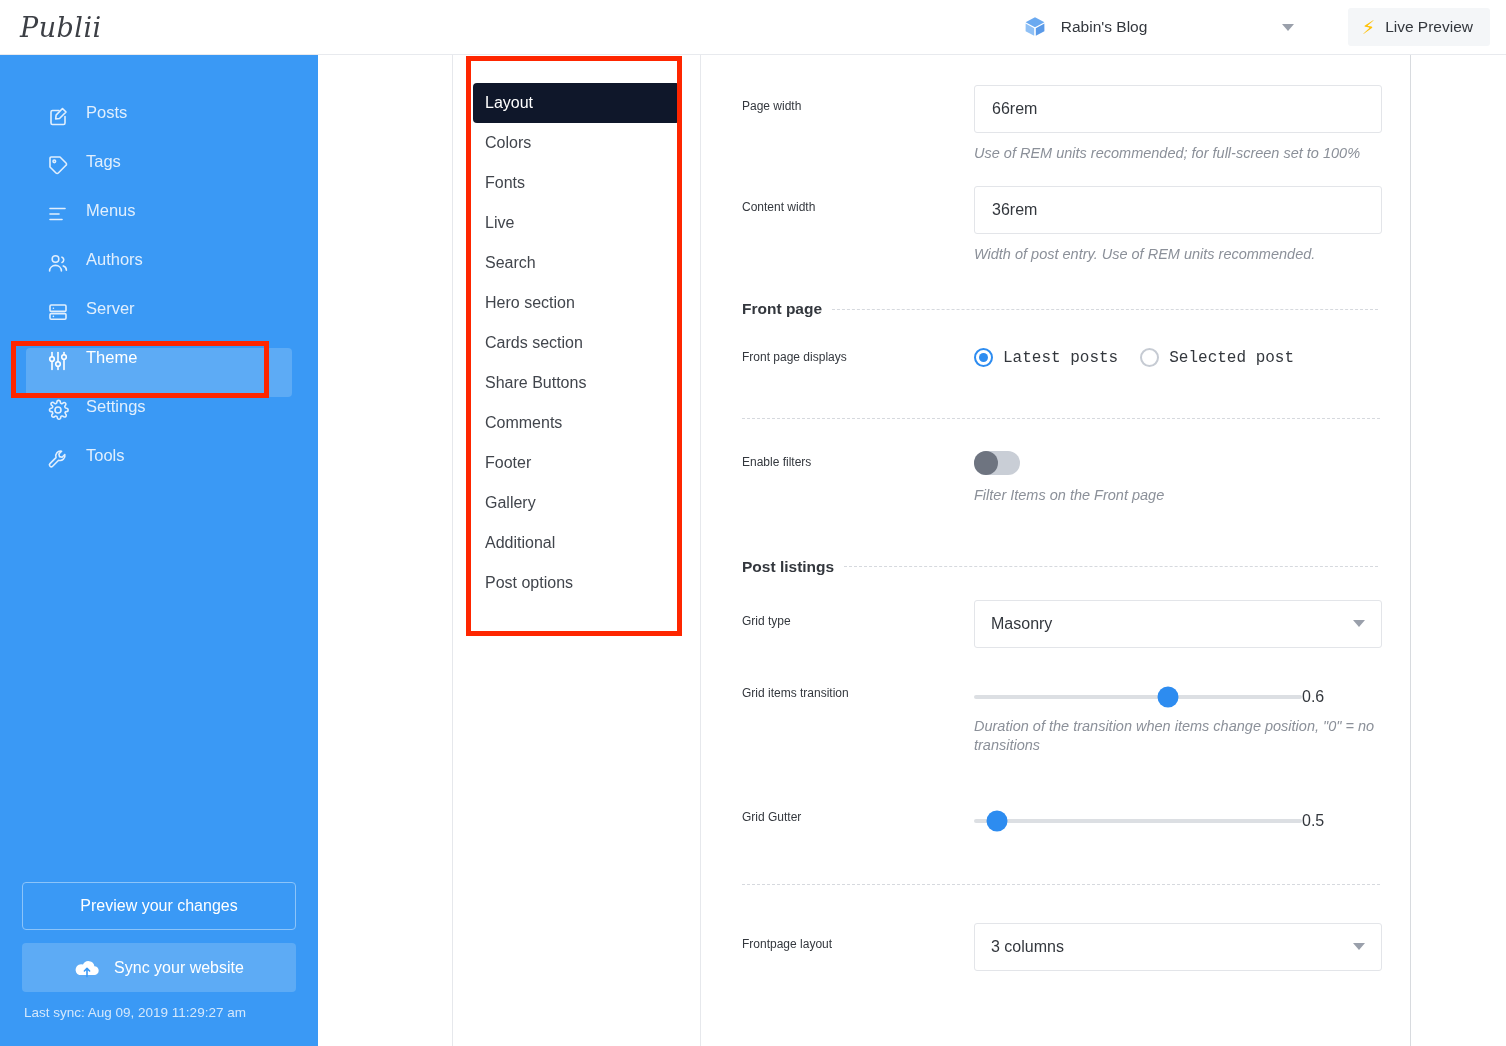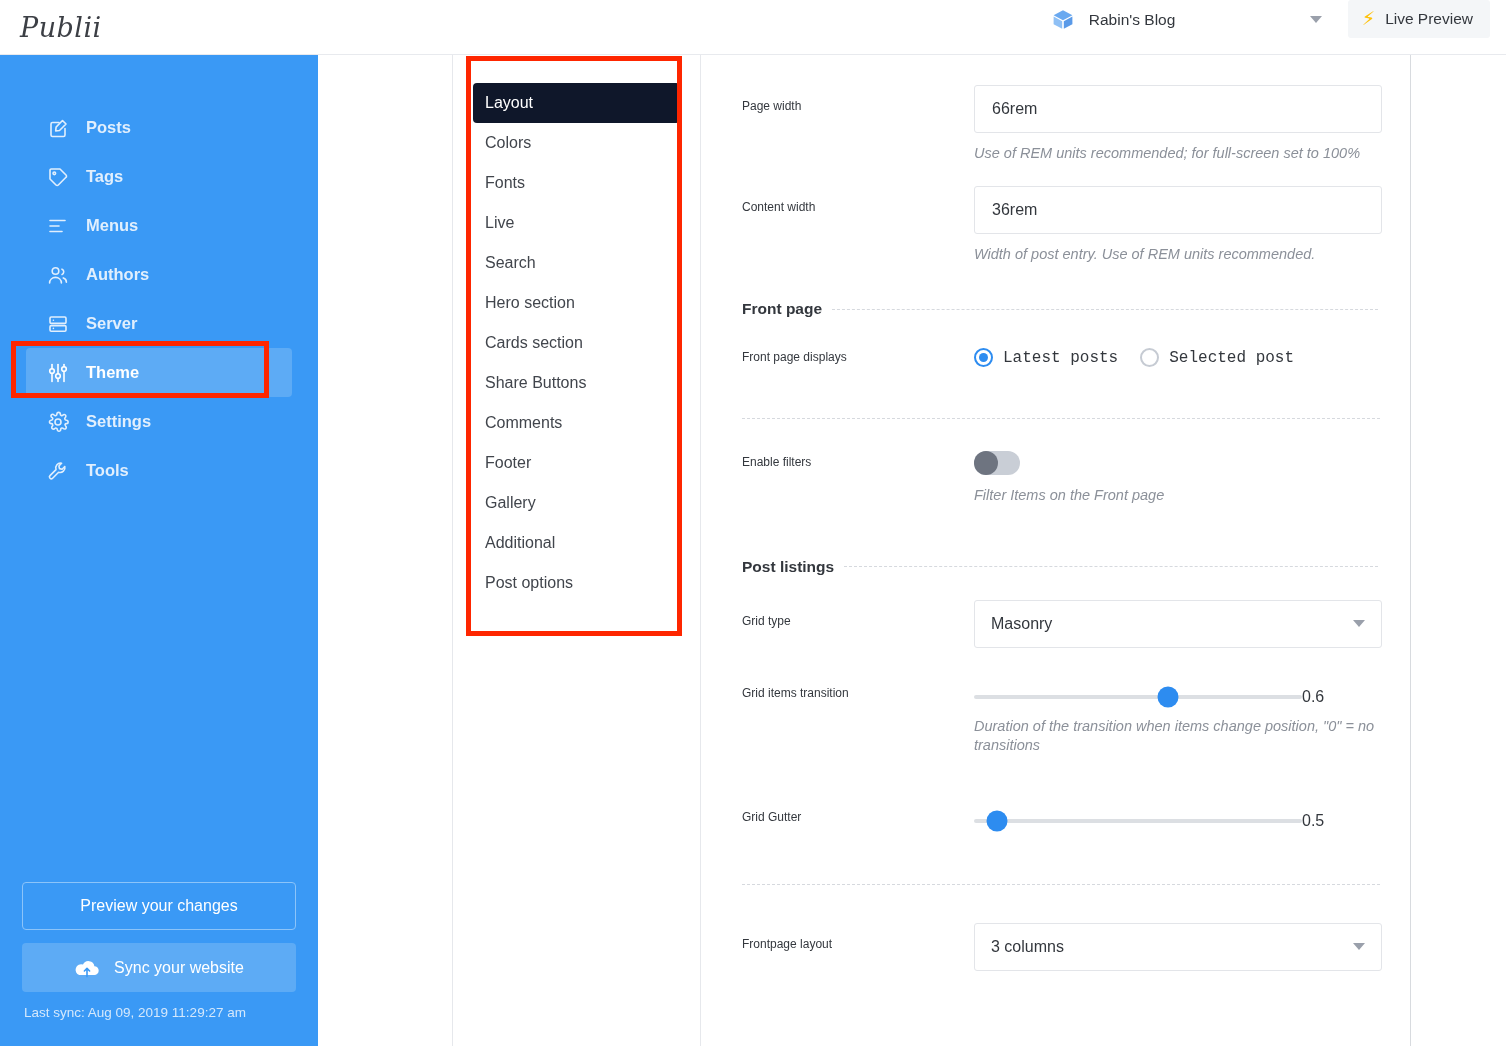--- a/index.html
+++ b/index.html
@@ -28,23 +28,24 @@
   }
   .brand-logo {
     font-family: "DejaVu Serif", serif;
     font-style: italic;
     font-size: 27px;
     color: #3c3f45;
     letter-spacing: 0.5px;
   }
   .topbar-right {
     margin-left: auto;
-    display: flex; 
+    display: flex; align-items: center;
     height: 55px;
     padding-right: 16px;
+    gap: 28px;
   }
   .site-switcher {
     display: flex; align-items: center;
     height: 40px;
     padding: 0 8px 0 6px;
     cursor: pointer;
     min-width: 285px;
   }
   .cube-icon { width: 24px; height: 24px; margin-right: 14px; flex: none; }
   .site-name {
@@ -72,28 +73,27 @@
   .bolt { color: #ffc107; font-size: 19px; line-height: 1; }
 
   
   .sidebar {
     position: absolute; top: 55px; left: 0;
     width: 318px; height: 991px;
     background: #3a99f5;
   }
   .nav { padding-top: 48px; }
   .nav-item {
-    display: flex; align-items: center;
+    display: flex; align-items: flex-start;
     height: 49px;
     margin: 0 26px;
     padding-left: 19px;
     border-radius: 4px;
     cursor: pointer;
     position: relative;
-    font-weight: bold;
   }
   .nav-item .ico {
     width: 26px; height: 26px; flex: none;
     margin-right: 15px;
     display: flex; align-items: center; justify-content: center;
   }
   .nav-item .lbl {
     font-size: 16.5px;
     color: #e1effd;
   }

